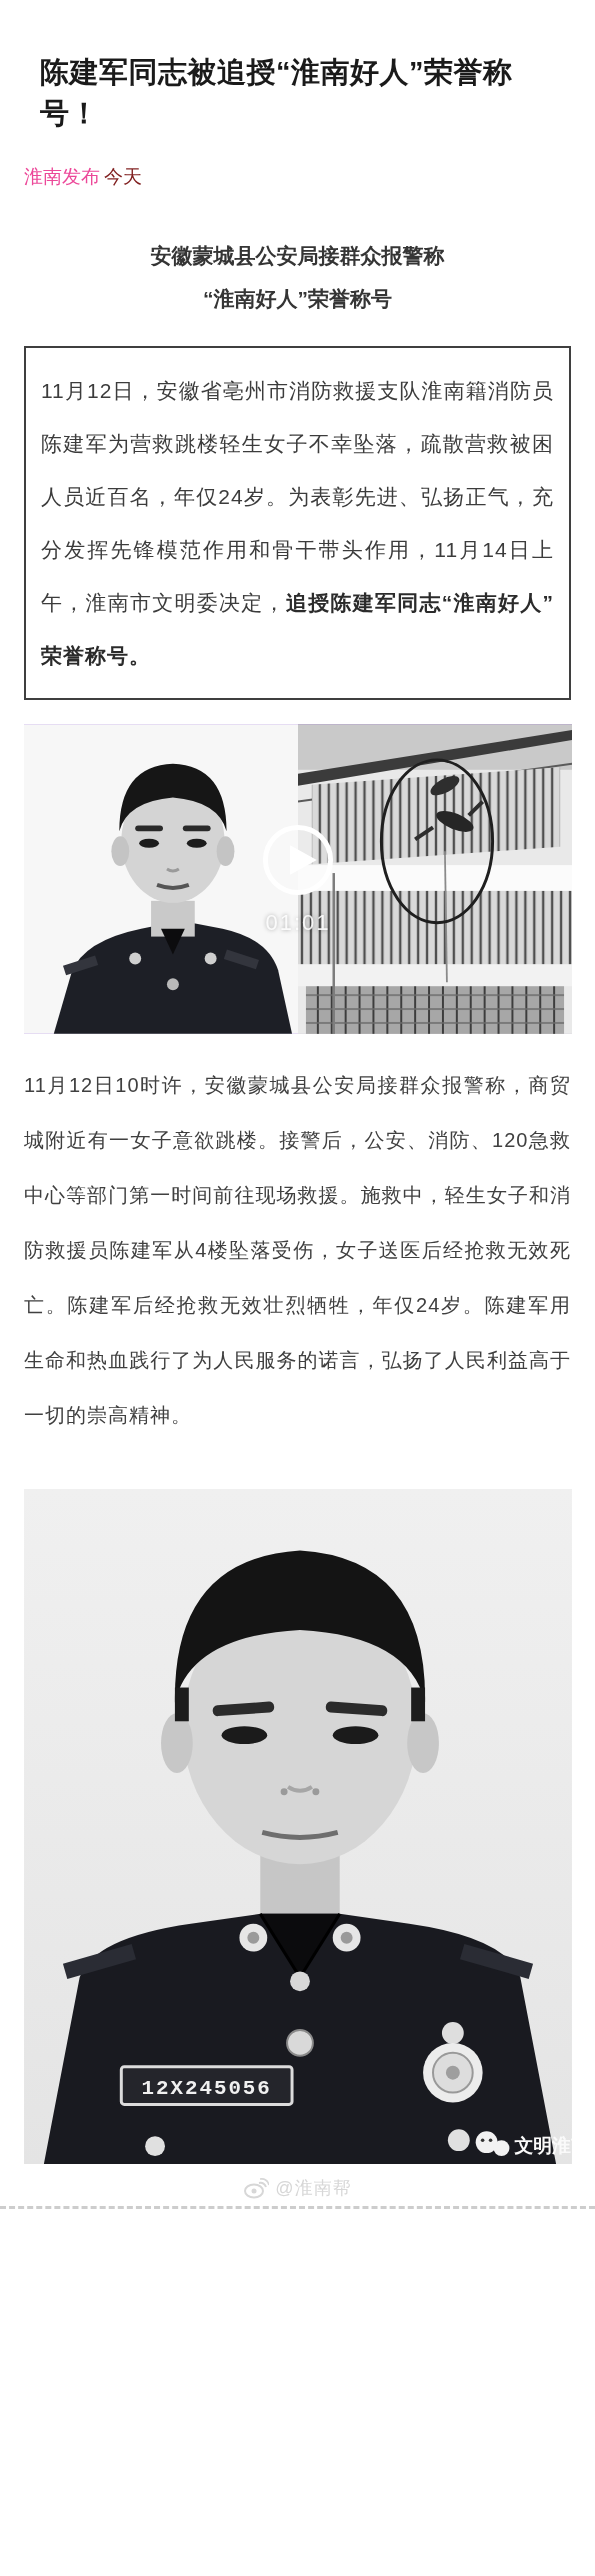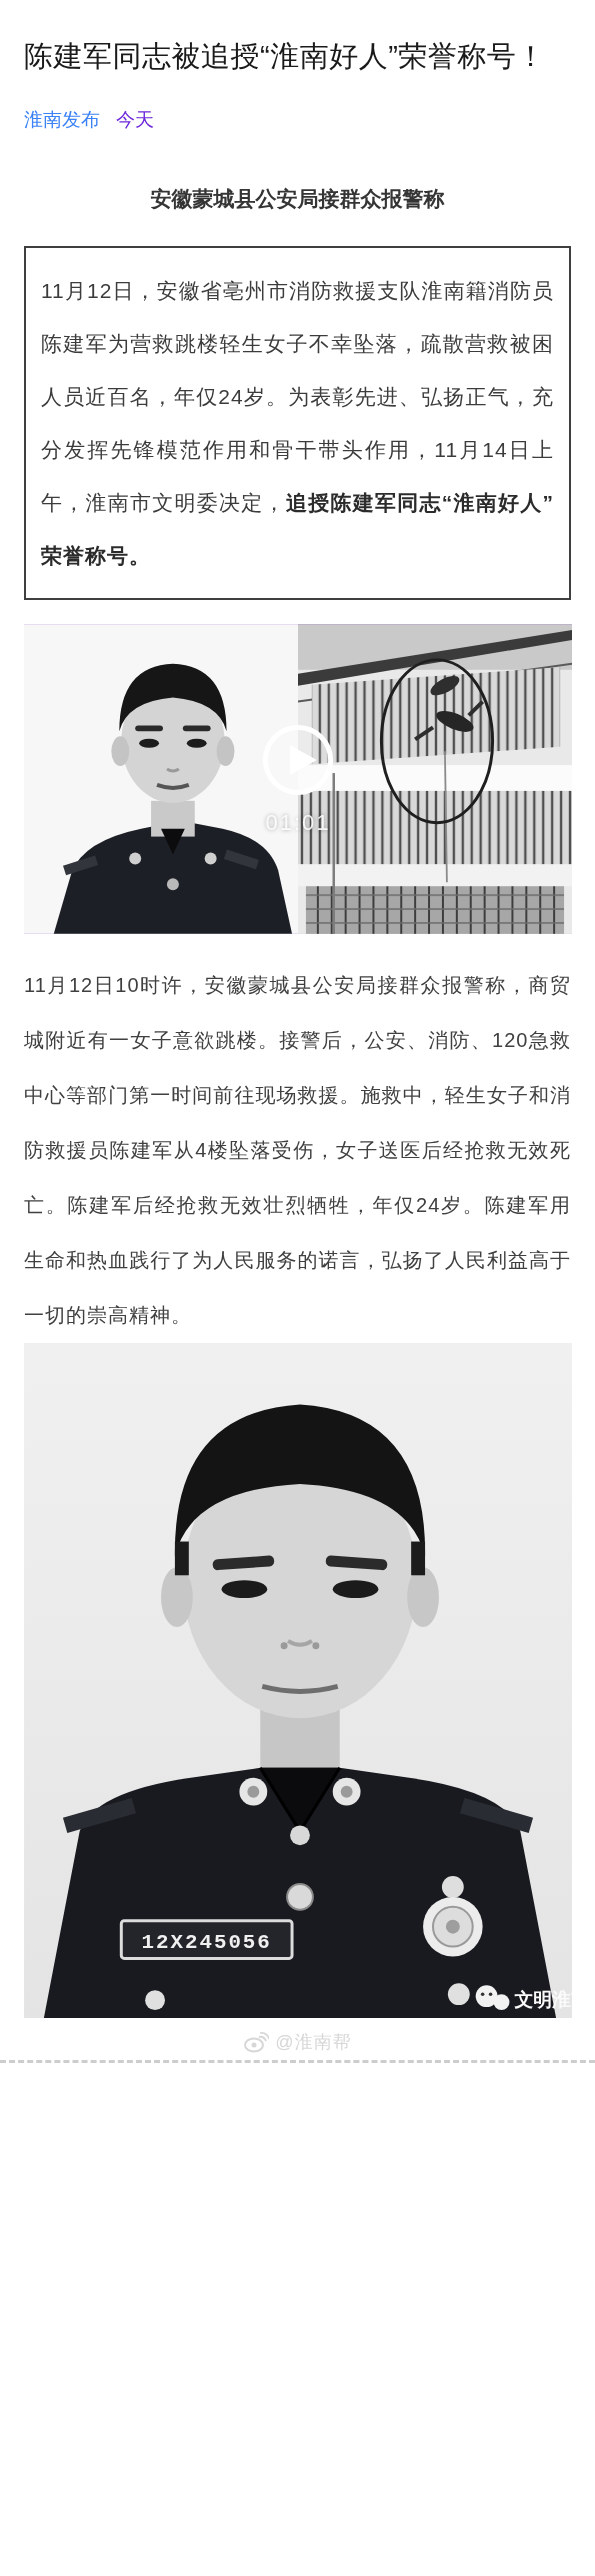--- a/index.html
+++ b/index.html
@@ -1,59 +1,60 @@
 <!DOCTYPE html>
 <html lang="zh"><head>
 <meta charset="utf-8">
 <style>
   html,body{margin:0;padding:0;background:#ffffff;}
   body{width:595px;font-family:"Liberation Sans","DejaVu Sans",sans-serif;}
   .page{width:595px;height:2576px;overflow:hidden;box-sizing:border-box;padding:0 24px;background:#fff;}
 
-  .title{margin:0;padding-top:36px;font-size:29px;font-weight:400;color:#1a1a1a;line-height:41px;letter-spacing:0.5px;}
+  .title{margin:16px;padding-top:36px;font-size:29px;font-weight:700;color:#1a1a1a;line-height:41px;letter-spacing:0.5px;}
   .byline{margin-top:30px;font-size:19px;display:flex;align-items:center;}
-  .byline .account{color:#3b82f6;cursor:pointer;}
-  .byline .date{color:#6d28d9;margin-left:16px;}
+  .byline .account{color:#ec4899;cursor:pointer;}
+  .byline .date{color:#7f1d1d;margin-left:4px;}
 
   .subtitle{margin-top:44px;text-align:center;font-weight:700;color:#353535;font-size:21px;line-height:43px;}
 
   .quote-box{margin-top:26px;border:2px solid #3f3f3f;padding:16px 15px;font-size:21px;line-height:53px;color:#3c3c3c;text-align:justify;letter-spacing:1px;}
   .quote-box b{color:#2b2b2b;}
 
   .video-thumb{position:relative;margin-top:24px;width:548px;height:310px;background:#6d28d9;cursor:pointer;}
   .video-thumb svg{display:block;}
   .half{position:absolute;top:0;height:310px;overflow:hidden;}
   .half.left{left:0;width:274px;}
   .half.right{left:274px;width:274px;}
   .play-wrap{position:absolute;left:50%;top:44%;transform:translate(-50%,-50%);}
   .duration{position:absolute;left:0;right:0;top:60%;text-align:center;color:rgba(255,255,255,.88);font-size:22px;letter-spacing:2px;text-shadow:0 0 4px rgba(0,0,0,.35);}
 
   .para{margin:0;margin-top:54px;font-size:20px;line-height:55px;color:#404040;text-align:justify;letter-spacing:1px;}
   .para.second{margin-top:24px;}
 
-  .photo{position:relative;width:464px;height:675px;}
+  .photo{position:relative;margin-top:46px;width:464px;height:675px;}
   .photo svg{display:block;}
 
   .footer-mark{margin-top:12px;display:flex;justify-content:center;align-items:center;gap:6px;color:#d7d7d7;font-size:18px;letter-spacing:1px;}
   .dashed-line{margin:6px -24px 0;border-top:3px dashed #cdcdcd;height:0;}
 </style>
 </head>
 <body>
 
 <div class="page">
 
   <h1 class="title">陈建军同志被追授“淮南好人”荣誉称号！</h1>
 
   <div class="byline">
     <span class="account">淮南发布</span>
     <span class="date">今天</span>
   </div>
 
   <div class="subtitle">
     <div>安徽蒙城县公安局接群众报警称</div>
+    <div>“淮南好人”荣誉称号</div>
   </div>
 
   <div class="quote-box"><span>11月12日，安徽省亳州市消防救援支队淮南籍消防员陈建军为营救跳楼轻生女子不幸坠落，疏散营救被困人员近百名，年仅24岁。为表彰先进、弘扬正气，充分发挥先锋模范作用和骨干带头作用，11月14日上午，淮南市文明委决定，</span><b>追授陈建军同志“淮南好人”荣誉称号。</b></div>
 
   <div class="video-thumb">
 
     <div class="half left">
       <svg width="274" height="310" viewBox="0 0 276 312">
         <rect x="0" y="0" width="276" height="312" fill="#f7f7f7"></rect>
         <g>

